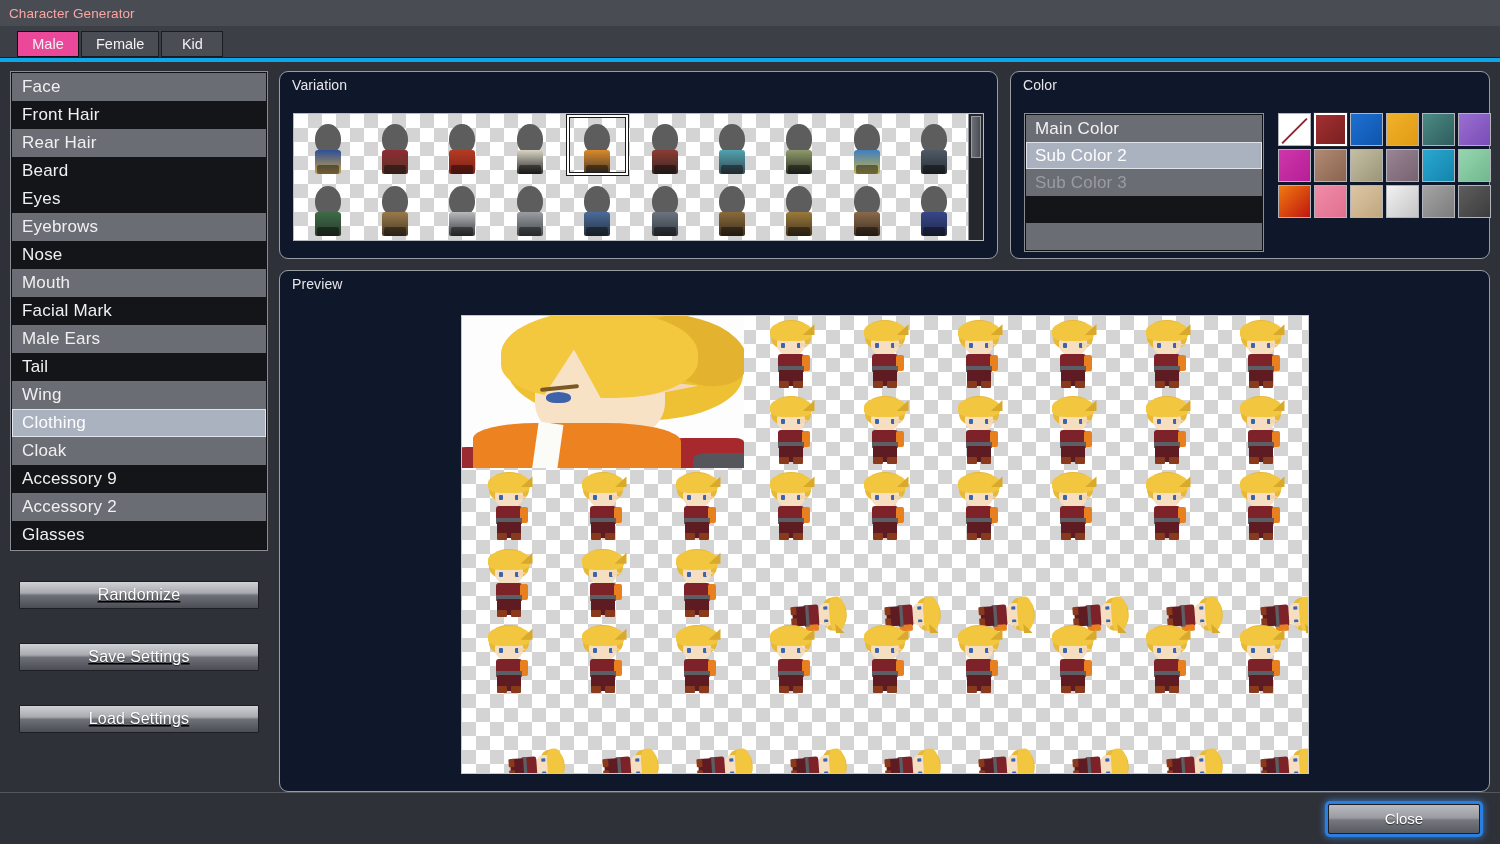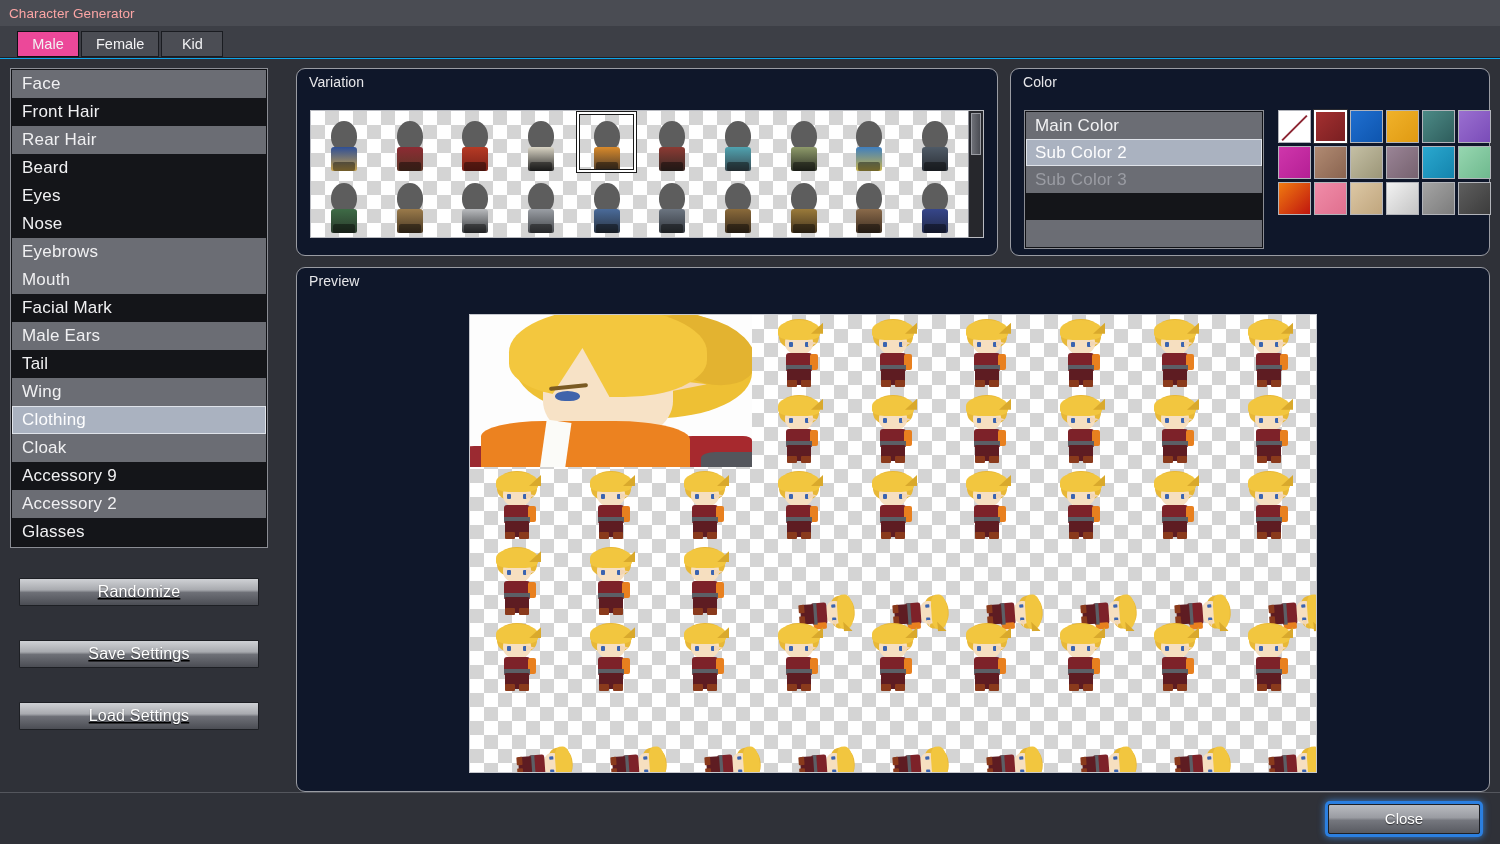--- a/index.html
+++ b/index.html
@@ -68,25 +68,25 @@
   .tab.selected {
     background: #ec4899;
     border-color: #101115;
     text-align: right;
   }
 
   
   #content-area {
     flex: 1 1 auto;
     background: #2f3138;
-    border-top: 1px solid #0ea5e9;
+    border-top: 4px solid #0ea5e9;
     position: relative;
     padding: 9px 10px 0 10px;
     display: flex;
-    gap: 28px;
+    gap: 11px;
   }
 
   
   #left-column {
     width: 258px;
     flex: 0 0 258px;
     display: flex;
     flex-direction: column;
   }
 
@@ -550,22 +550,22 @@
 
   <div id="content-area">
 
     <div id="left-column">
       <div id="parts-list">
           <div class="part-item odd">Face</div>
           <div class="part-item even">Front Hair</div>
           <div class="part-item odd">Rear Hair</div>
           <div class="part-item even">Beard</div>
           <div class="part-item even">Eyes</div>
+          <div class="part-item odd">Eyebrows</div>
           <div class="part-item even">Nose</div>
-          <div class="part-item odd">Eyebrows</div>
           <div class="part-item odd">Mouth</div>
           <div class="part-item even">Facial Mark</div>
           <div class="part-item odd">Male Ears</div>
           <div class="part-item even">Tail</div>
           <div class="part-item odd">Wing</div>
           <div class="part-item even selected">Clothing</div>
           <div class="part-item odd">Cloak</div>
           <div class="part-item even">Accessory 9</div>
           <div class="part-item odd">Accessory 2</div>
           <div class="part-item even">Glasses</div>

